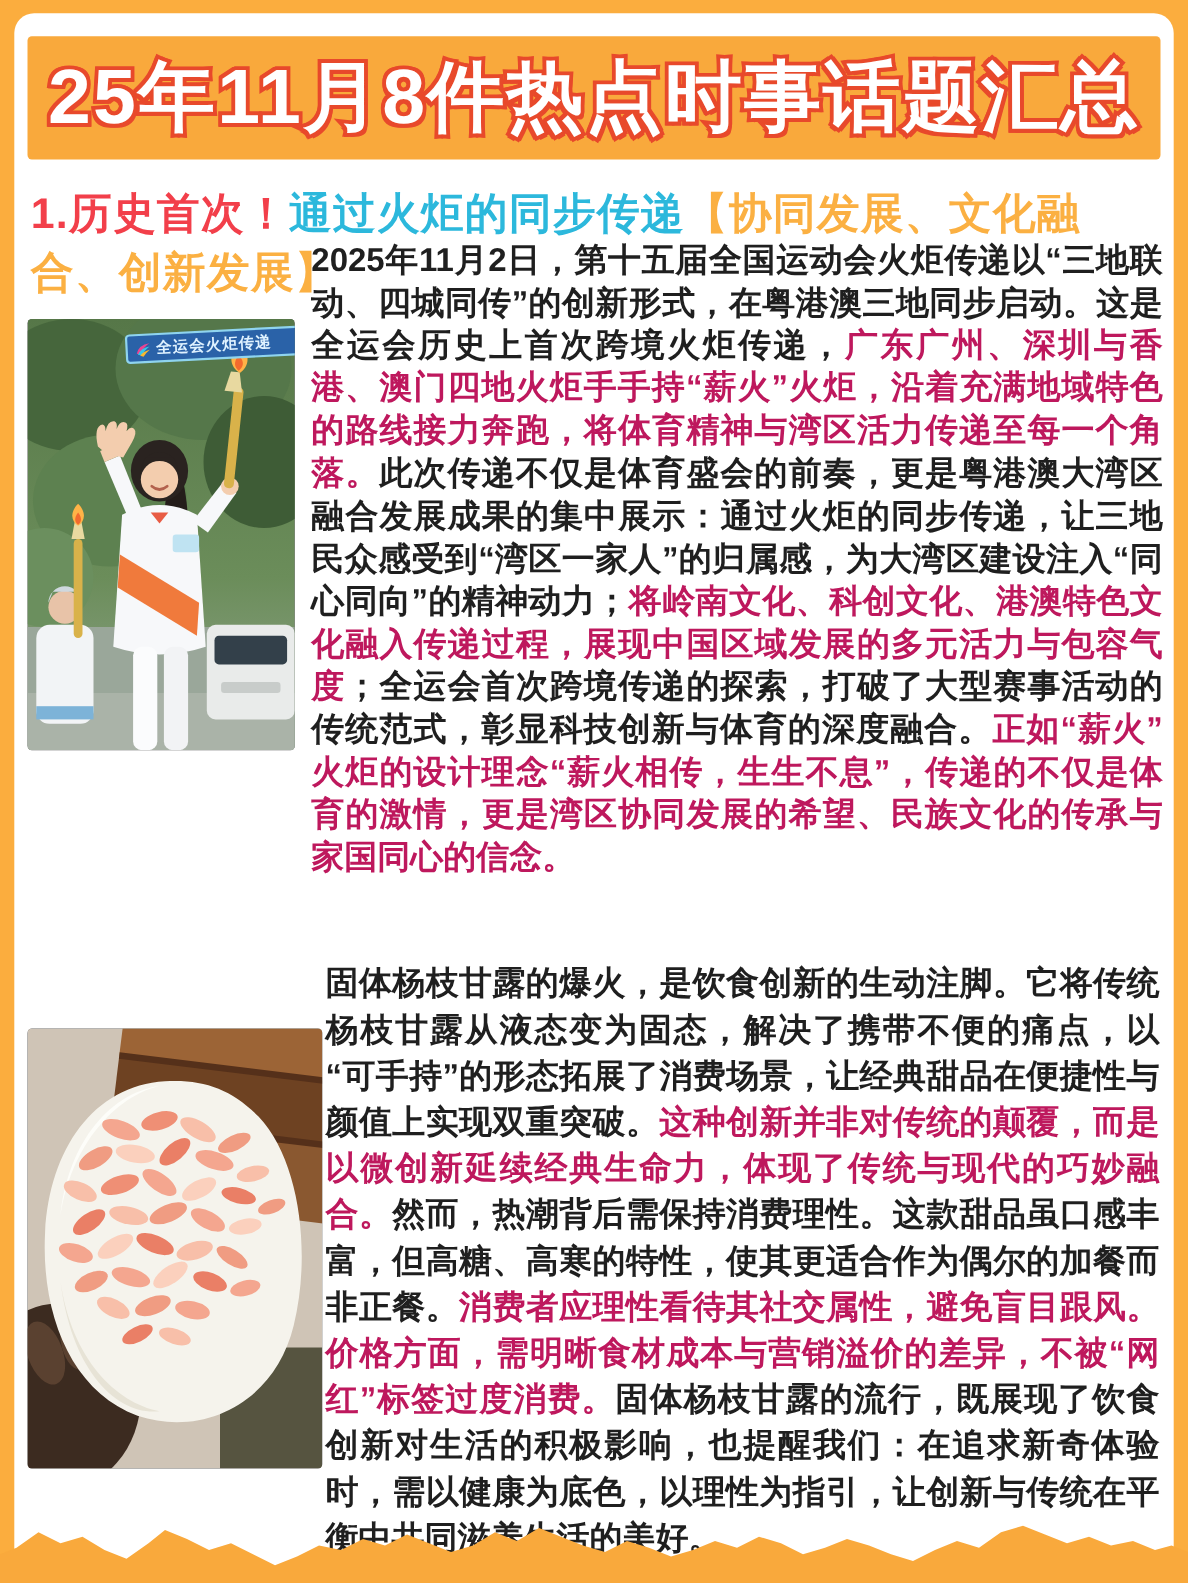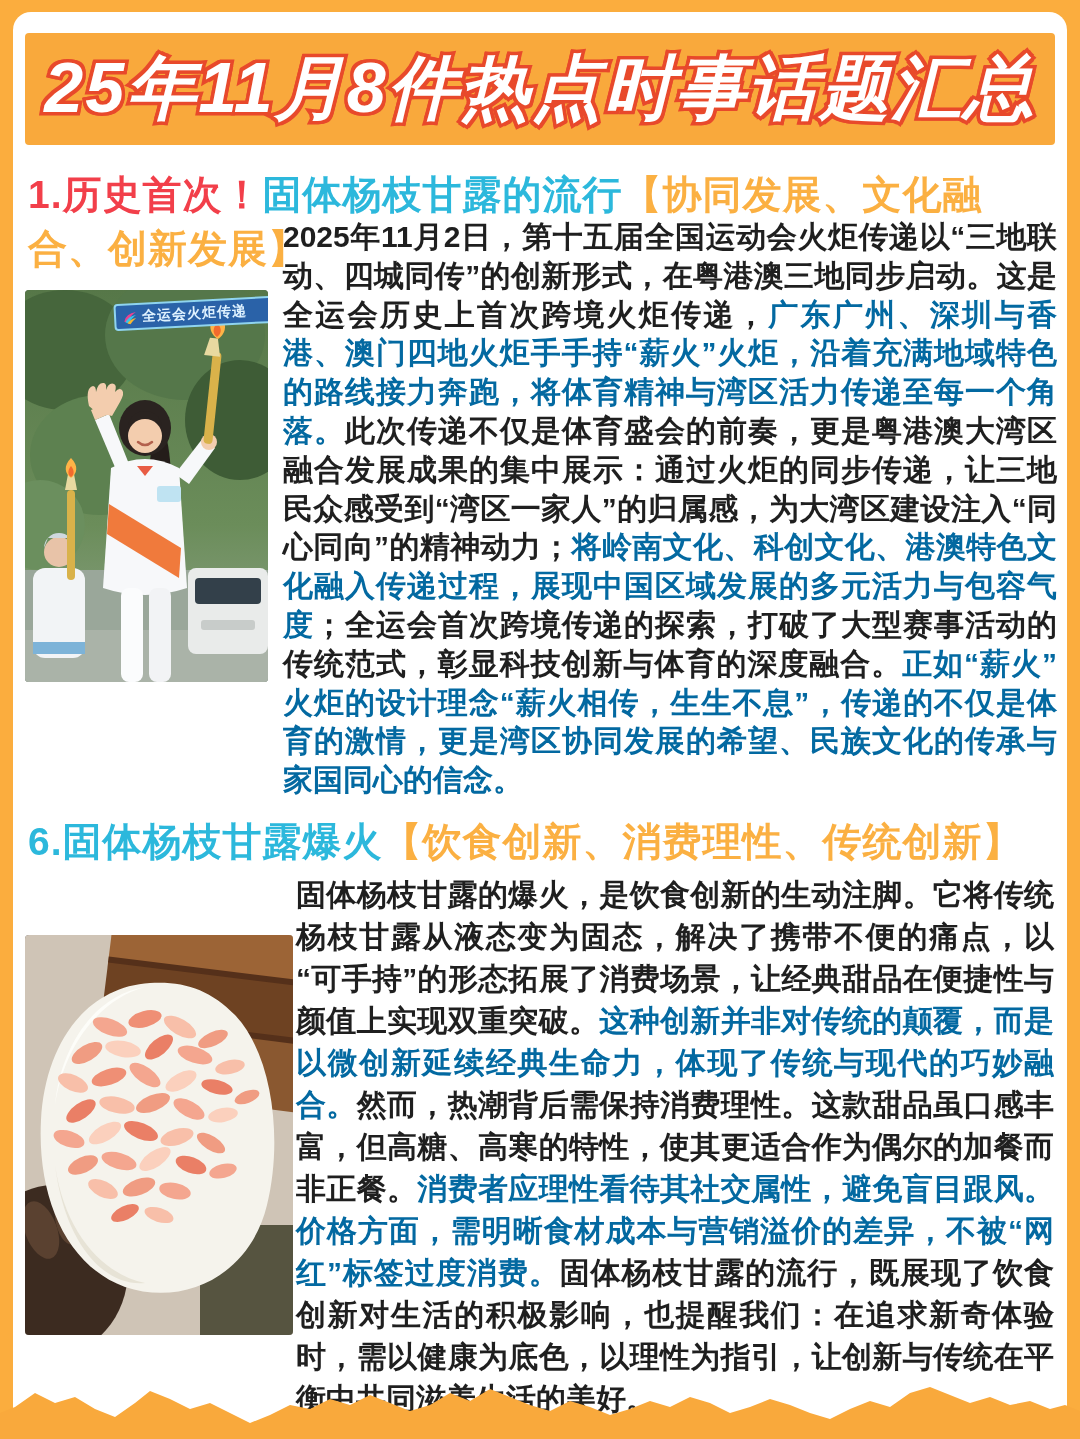--- a/index.html
+++ b/index.html
@@ -1,52 +1,52 @@
 <!DOCTYPE html>
 <html lang="zh"><head>
 <meta charset="utf-8">
 <style>
   html,body{margin:0;padding:0;}
   body{width:1080px;height:1439px;font-family:"Liberation Sans",sans-serif;}
   .poster{position:relative;width:1080px;height:1439px;background:#FBAD3E;overflow:hidden;}
   .content{position:absolute;left:13px;top:12px;width:1054px;height:1427px;background:#ffffff;border-radius:18px 18px 0 0;}
-  .banner{position:absolute;left:12px;top:21px;width:1030px;height:112px;background:#F9A93C;border-radius:4px;display:flex;align-items:center;justify-content:center;font-style:italic;}
+  .banner{position:absolute;left:12px;top:21px;width:1030px;height:112px;background:#F9A93C;border-radius:4px;display:flex;align-items:center;justify-content:center;}
   .banner-title{font-size:70px;font-weight:900;color:#ffffff;letter-spacing:2px;white-space:nowrap;
     -webkit-text-stroke:7px #E8492B;paint-order:stroke fill;
     text-shadow:3px 3px 0 #E8492B,-3px 3px 0 #E8492B,3px -3px 0 #E8492B,-3px -3px 0 #E8492B;}
   .heading{position:absolute;left:15px;width:1026px;font-size:39px;font-weight:800;line-height:54px;letter-spacing:1px;margin:0;}
   .h7{top:156px;}
   .h6{top:803px;}
   .c-red{color:#F23F4A;}
   .c-cyan{color:#2CB8DC;}
   .c-orange{color:#FBB042;}
   .photo{position:absolute;margin:0;border-radius:4px;overflow:hidden;background:#666;}
   .photo svg{display:block;}
   .photo-torch{left:12px;top:278px;width:243px;height:392px;}
   .photo-dessert{left:12px;top:923px;width:268px;height:400px;}
   .body-text{position:absolute;margin:0;text-align:justify;color:#1F1F1F;font-weight:600;}
   .body7{left:270px;top:206px;width:774px;font-size:30px;line-height:38.8px;}
   .body6{left:283px;top:862px;width:758px;font-size:30px;line-height:42px;}
-  .body-text .seg-red{color:#0369a1;}
+  .body-text .seg-red{color:#be185d;}
   .photo-overlay-banner{position:absolute;right:-6px;top:10px;width:160px;height:27px;background:#2A62A8;border:2px solid #8FD4EF;border-radius:4px;transform:rotate(-3deg);display:flex;align-items:center;gap:4px;padding-left:6px;box-sizing:border-box;}
   .photo-overlay-banner .overlay-label{color:#DFF2FF;font-size:14px;font-weight:700;white-space:nowrap;letter-spacing:1px;}
   .emblem{width:16px;height:16px;flex:0 0 auto;}
   .torn{position:absolute;left:0;bottom:0;width:1080px;height:60px;}
 </style>
 </head>
 <body>
 
 <div class="poster">
   <div class="content">
 
     <div class="banner">
       <div class="banner-title">25年11月8件热点时事话题汇总</div>
     </div>
 
-    <h2 class="heading h7"><span class="c-red">1.历史首次！</span><span class="c-cyan">固体杨枝甘露的流行</span><span class="c-orange">【协同发展、文化融合、创新发展】</span></h2>
+    <h2 class="heading h7"><span class="c-red">1.历史首次！</span><span class="c-cyan">通过火炬的同步传递</span><span class="c-orange">【协同发展、文化融合、创新发展】</span></h2>
 
     <figure class="photo photo-torch">
       <svg viewBox="0 0 243 392" width="243" height="392">
         <defs>
           <linearGradient id="gGreen" x1="0" y1="0" x2="0" y2="1">
             <stop offset="0" stop-color="#567748"></stop>
               <stop offset="0.6" stop-color="#6b8d5a"></stop>
               <stop offset="1" stop-color="#92a58e"></stop>
           </linearGradient>
         </defs>
@@ -109,21 +109,20 @@
           <path d="M2 12 Q4 4 14 3 Q8 6 6 13 Z" fill="#e84393"></path>
           <path d="M3 13 Q6 7 14 6 Q9 9 7 14 Z" fill="#38c5e8"></path>
           <path d="M5 14 Q8 10 14 9 Q10 12 8 15 Z" fill="#f7b731"></path>
         </svg>
         <span class="overlay-label">全运会火炬传递</span>
       </div>
     </figure>
 
     <p class="body-text body7"><span class="seg-black">2025年11月2日，第十五届全国运动会火炬传递以“三地联动、四城同传”的创新形式，在粤港澳三地同步启动。这是全运会历史上首次跨境火炬传递，</span><span class="seg-red">广东广州、深圳与香港、澳门四地火炬手手持“薪火”火炬，沿着充满地域特色的路线接力奔跑，将体育精神与湾区活力传递至每一个角落。</span><span class="seg-black">此次传递不仅是体育盛会的前奏，更是粤港澳大湾区融合发展成果的集中展示：通过火炬的同步传递，让三地民众感受到“湾区一家人”的归属感，为大湾区建设注入“同心同向”的精神动力；</span><span class="seg-red">将岭南文化、科创文化、港澳特色文化融入传递过程，展现中国区域发展的多元活力与包容气度</span><span class="seg-black">；全运会首次跨境传递的探索，打破了大型赛事活动的传统范式，彰显科技创新与体育的深度融合。</span><span class="seg-red">正如“薪火”火炬的设计理念“薪火相传，生生不息”，传递的不仅是体育的激情，更是湾区协同发展的希望、民族文化的传承与家国同心的信念。</span></p>
 
-    <h2 class="heading h6"><span class="c-cyan">6.固体杨枝甘露爆火</span><span class="c-orange">【饮食创新、消费理性、传统创新】</span></h2>
 
     <figure class="photo photo-dessert">
       <svg viewBox="0 0 268 400" width="268" height="400">
         <rect x="0" y="0" width="268" height="400" fill="#cfc4b6"></rect>
         <g transform="rotate(7 200 60)">
           <rect x="80" y="-30" width="240" height="70" fill="#9c6436"></rect>
           <rect x="80" y="40" width="240" height="58" fill="#6e4222"></rect>
           <rect x="80" y="98" width="240" height="70" fill="#8a5830"></rect>
           <rect x="80" y="36" width="240" height="6" fill="#55301a"></rect>
           <rect x="80" y="94" width="240" height="6" fill="#55301a"></rect>

